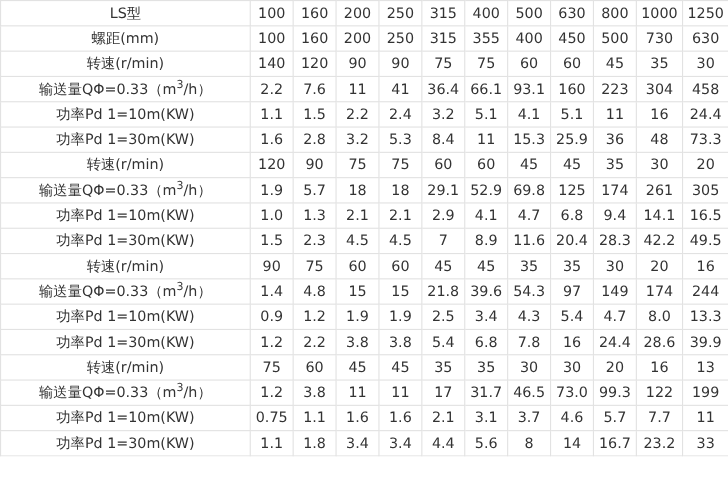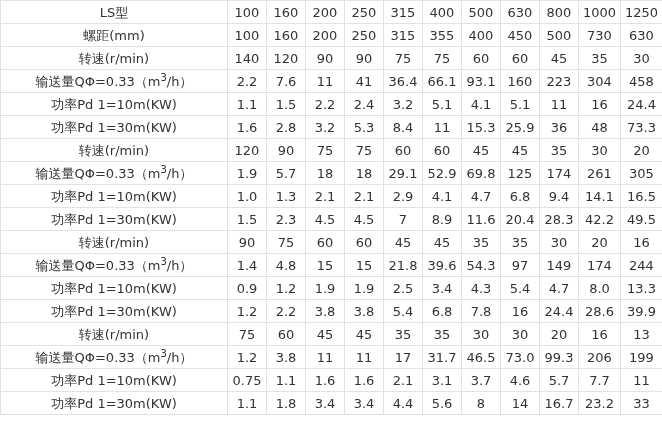--- a/index.html
+++ b/index.html
@@ -271,21 +271,21 @@
         <td class="label">输送量QΦ=0.33（m<sup>3</sup>/h）</td>
         <td>1.2</td>
         <td>3.8</td>
         <td>11</td>
         <td>11</td>
         <td>17</td>
         <td>31.7</td>
         <td>46.5</td>
         <td>73.0</td>
         <td>99.3</td>
-        <td>206</td>
+        <td>122</td>
         <td>199</td>
       </tr>
       <tr>
         <td class="label">功率Pd 1=10m(KW)</td>
         <td>0.75</td>
         <td>1.1</td>
         <td>1.6</td>
         <td>1.6</td>
         <td>2.1</td>
         <td>3.1</td>

